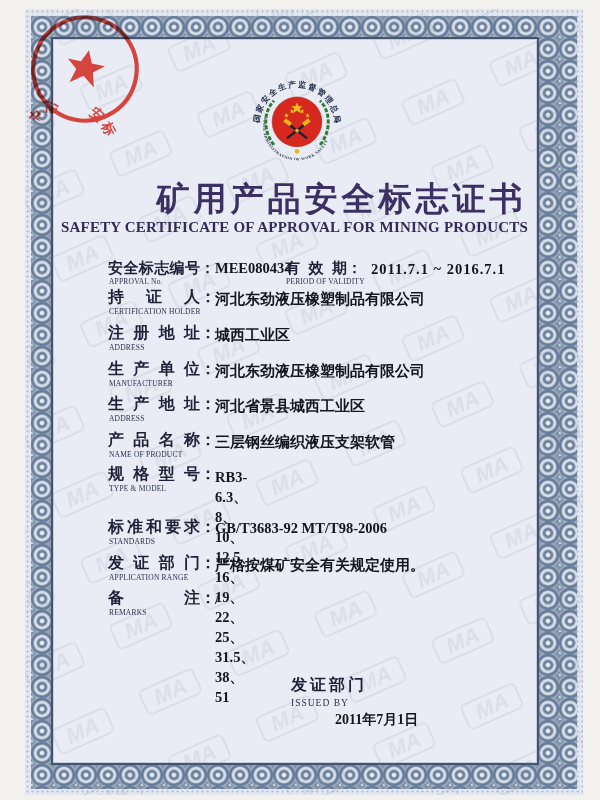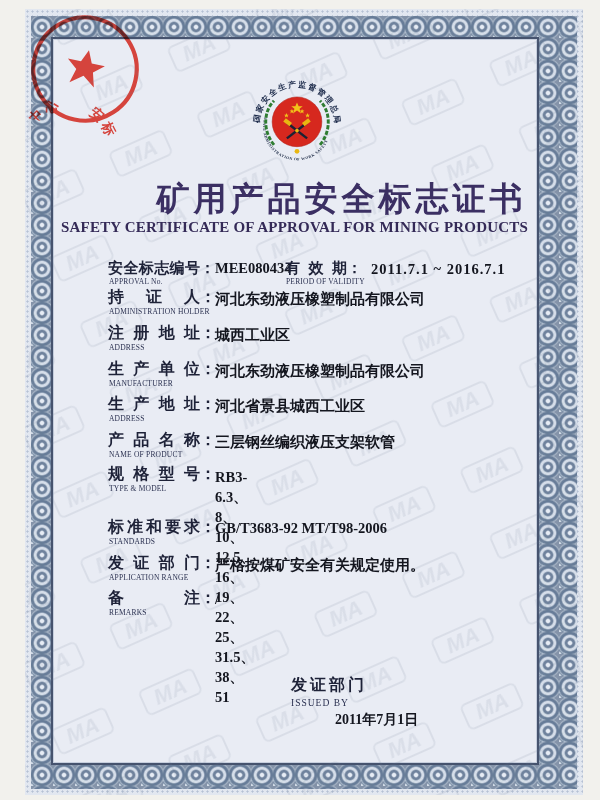--- a/index.html
+++ b/index.html
@@ -134,21 +134,21 @@
       <span class="val" style="left:107px;top:1px;">MEE080434</span>
     </div>
     <div class="row" style="left:234px;top:222px;">
       <span class="flabel" style="left:0;top:0;"><span class="jl-sm" style="position:static;">有效期</span><span style="position:static;">：</span></span>
       <span class="sub" style="left:1px;top:18px;">PERIOD OF VALIDITY</span>
       <span class="val" style="left:86px;top:2px;letter-spacing:1px;">2011.7.1 ~ 2016.7.1</span>
     </div>
 
     <div class="row" style="left:57px;top:250px;">
       <span class="flabel" style="left:0;top:0;font-size:16px;"><span class="jl" style="position:static;">持证人</span><span style="position:static;">：</span></span>
-      <span class="sub" style="left:1px;top:20px;">ADMINISTRATION HOLDER</span>
+      <span class="sub" style="left:1px;top:20px;">CERTIFICATION HOLDER</span>
       <span class="val" style="left:107px;top:3px;font-size:15px;">河北东劲液压橡塑制品有限公司</span>
     </div>
 
     <div class="row" style="left:57px;top:286px;">
       <span class="flabel" style="left:0;top:0;font-size:16px;"><span class="jl" style="position:static;">注册地址</span><span style="position:static;">：</span></span>
       <span class="sub" style="left:1px;top:20px;">ADDRESS</span>
       <span class="val" style="left:107px;top:3px;font-size:15px;">城西工业区</span>
     </div>
 
     <div class="row" style="left:57px;top:322px;">

